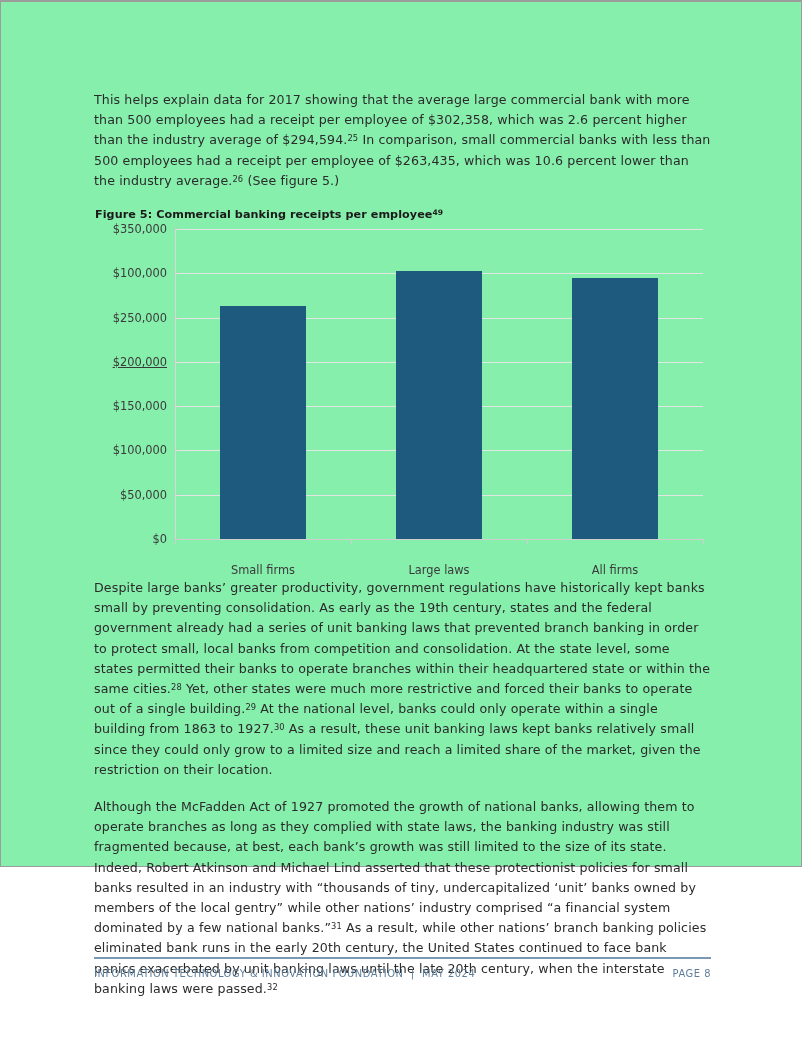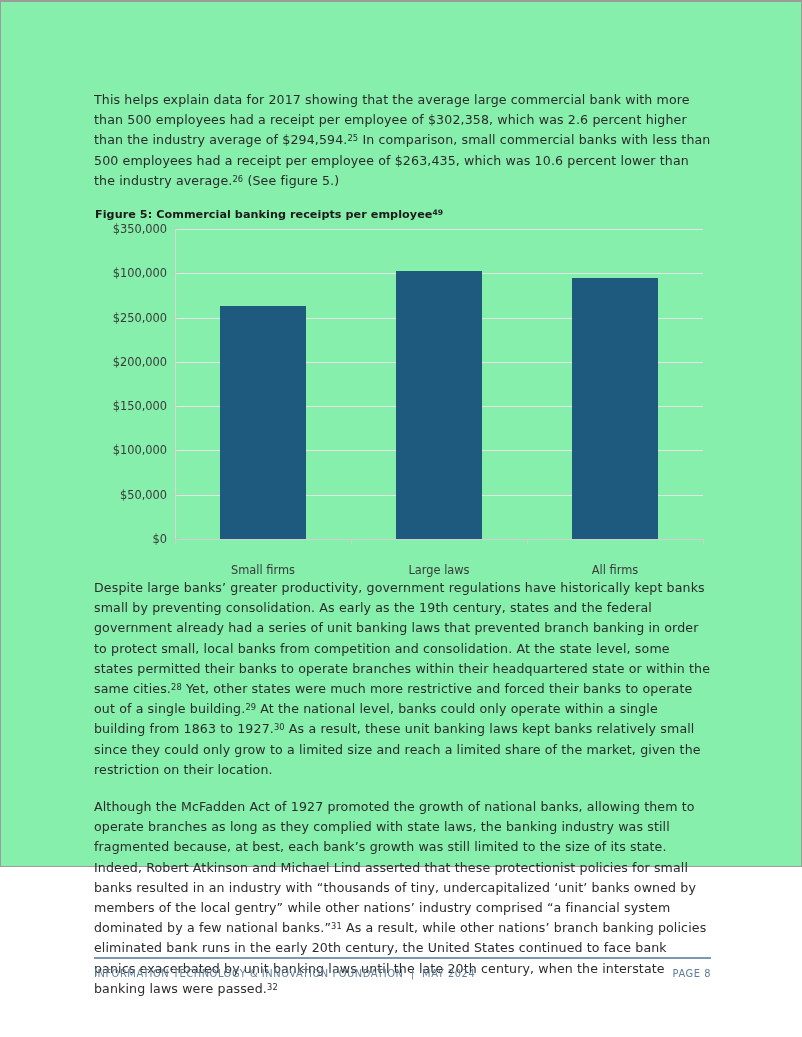--- a/index.html
+++ b/index.html
@@ -187,21 +187,21 @@
       <div class="chart">
         <div class="y-labels">
             <div class="y-label" style="top: 310px;">$0</div>
             <div class="tick-mark" style="top: 310px;"></div>
             <div class="y-label" style="top: 265.714px;">$50,000</div>
             <div class="tick-mark" style="top: 265.714px;"></div>
             <div class="y-label" style="top: 221px;">$100,000</div>
             <div class="tick-mark" style="top: 221.429px;"></div>
             <div class="y-label" style="top: 177.143px;">$150,000</div>
             <div class="tick-mark" style="top: 177.143px;"></div>
-            <div class="y-label" style="top: 132.857px;">$200,000</div>
+            <div class="y-label" style="top: 132.857px; text-decoration: underline;">$200,000</div>
             <div class="tick-mark" style="top: 132.857px;"></div>
             <div class="y-label" style="top: 88.5714px;">$250,000</div>
             <div class="tick-mark" style="top: 88.5714px;"></div>
             <div class="y-label" style="top: 44.2857px;">$100,000</div>
             <div class="tick-mark" style="top: 44.2857px;"></div>
             <div class="y-label" style="top: 0px; text-align: center;">$350,000</div>
             <div class="tick-mark" style="top: 0px;"></div>
           </div>
         <div class="plot">
             <div class="gridline" style="top: 0px;"></div>

